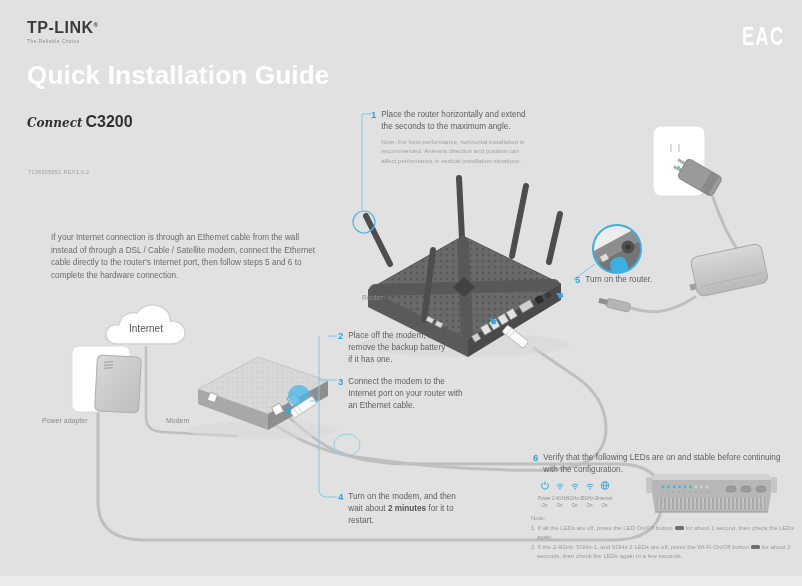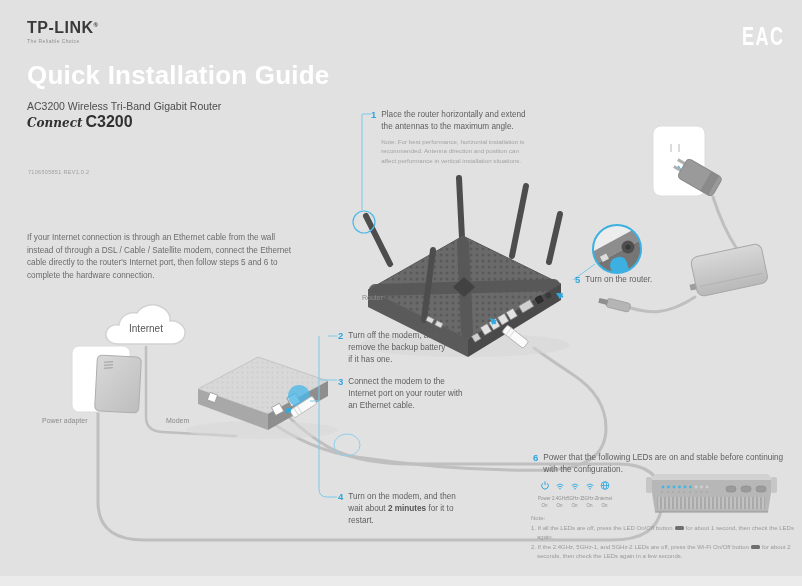--- a/index.html
+++ b/index.html
@@ -14,21 +14,21 @@
   .tagline{font-size:5px;color:#8e8e8e;letter-spacing:.4px;margin-top:2px;}
   .eac{font-size:25px;font-weight:700;color:#ffffff;letter-spacing:2px;transform:scaleX(.72);transform-origin:left top;}
   
   .title{font-size:26px;font-weight:700;color:#ffffff;letter-spacing:.2px;}
   .subtitle{font-size:10.5px;color:#4e4e4e;}
   .model-script{font-family:"DejaVu Serif",serif;font-style:italic;font-weight:700;font-size:12px;color:#303030;}
   .model-number{font-weight:700;font-size:16px;color:#303030;margin-left:3px;}
   .docnum{font-size:5.5px;color:#a0a0a0;letter-spacing:.3px;}
   
   .h2{font-size:19.5px;font-weight:700;color:#3c3c3c;}
-  .intro{width:276px;font-size:8.2px;color:#6c6c6c;line-height:1.55;}
+  .intro{width:276px;font-size:8.2px;color:#6c6c6c;line-height:1.55;margin-left:24px;}
   
   .step{display:flex;gap:5px;font-size:8.2px;color:#5f5f5f;line-height:1.45;}
   .step-num{color:#2ba7dd;font-weight:700;font-size:9.5px;line-height:1.2;}
   .step-note{font-size:6.2px;color:#a3a3a3;line-height:1.55;margin-top:4px;}
   .b{font-weight:700;color:#555;text-align:center;}
   
   .dev-label{font-size:7px;color:#8a8a8a;}
   .cloud-label{font-size:10px;color:#555;width:44px;text-align:center;}
   
   .ledrow{display:flex;}
@@ -247,54 +247,53 @@
     </g>
   </svg>
 
   <div class="abs txt" style="left:27px;top:20px;">
     <div class="logo"><span>TP-LINK</span><sup>®</sup></div>
     <div class="tagline">The Reliable Choice</div>
   </div>
   <div class="abs txt eac" style="left:742px;top:22px;">EAC</div>
 
   <div class="abs txt title" style="left:27px;top:60px;">Quick Installation Guide</div>
-  <div class="abs txt subtitle" style="left:27px;top:100px;">AC3200 Wireless Tri-Band Gigabit Router</div>
   <div class="abs txt" style="left:27px;top:113px;">
     <span class="model-script">Connect</span><span class="model-number">C3200</span>
   </div>
   <div class="abs txt docnum" style="left:28px;top:169px;">7106505851  REV1.0.2</div>
 
   <div class="abs txt intro" style="left:27px;top:232px;">If your Internet connection is through an Ethernet cable from the wall instead of through a DSL / Cable / Satellite modem, connect the Ethernet cable directly to the router's Internet port, then follow steps 5 and 6 to complete the hardware connection.</div>
 
   <div class="abs txt step" style="left:371px;top:109px;width:165px;">
     <span class="step-num">1</span>
     <span style="width:150px;">
-      <span>Place the router horizontally and extend the antennas to the maximum angle.</span>
+      <span>Place the router horizontally and extend the seconds to the maximum angle.</span>
       <div class="step-note">Note: For best performance, horizontal installation is recommended. Antenna direction and position can affect performance in vertical installation situations.</div>
     </span>
   </div>
   <div class="abs txt step" style="left:338px;top:330px;width:112px;">
     <span class="step-num">2</span>
-    <span>Turn off the modem, and remove the backup battery if it has one.</span>
+    <span>Place off the modem, and remove the backup battery if it has one.</span>
   </div>
   <div class="abs txt step" style="left:338px;top:376px;width:130px;">
     <span class="step-num">3</span>
     <span>Connect the modem to the Internet port on your router with an Ethernet cable.</span>
   </div>
   <div class="abs txt step" style="left:338px;top:491px;width:122px;">
     <span class="step-num">4</span>
     <span><span>Turn on the modem, and then wait about </span><span class="b">2 minutes</span><span> for it to restart.</span></span>
   </div>
   <div class="abs txt step" style="left:575px;top:274px;width:120px;">
     <span class="step-num">5</span>
     <span>Turn on the router.</span>
   </div>
   <div class="abs txt step" style="left:533px;top:452px;width:255px;">
     <span class="step-num">6</span>
-    <span>Power that the following LEDs are on and stable before continuing with the configuration.</span>
+    <span>Verify that the following LEDs are on and stable before continuing with the configuration.</span>
   </div>
 
   <div class="abs txt dev-label" style="left:362px;top:294px;">Router</div>
   <div class="abs txt dev-label" style="left:166px;top:417px;">Modem</div>
   <div class="abs txt dev-label" style="left:42px;top:417px;">Power adapter</div>
   <div class="abs txt cloud-label" style="left:124px;top:323px;">Internet</div>
 
   <div class="abs txt ledrow" style="left:537px;top:477px;">
     <div class="led">
       <svg width="10" height="11" viewBox="0 0 12 12">

